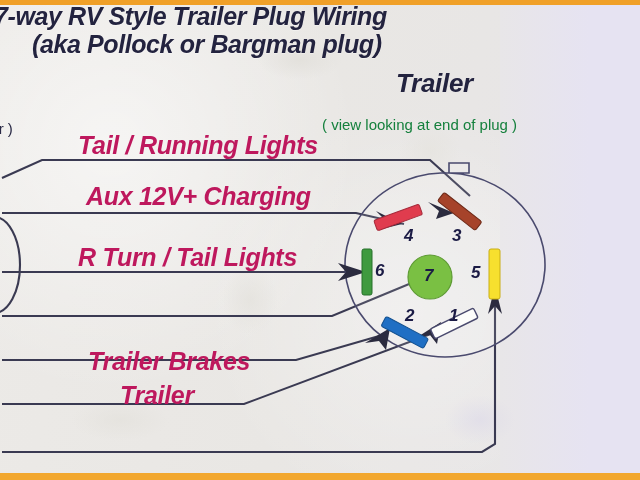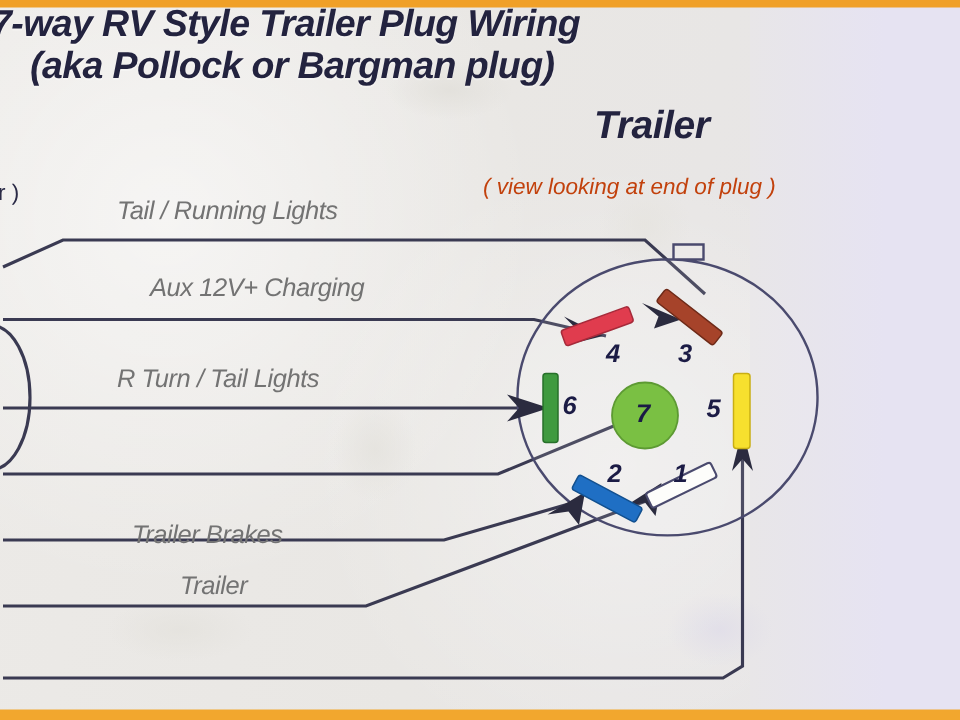--- a/index.html
+++ b/index.html
@@ -43,32 +43,32 @@
 
   .txt{position:absolute;color:#20204a;white-space:nowrap;}
 
   .title-line{
     font-weight:bold;font-style:italic;letter-spacing:-.4px;
     color:#23233f;
     text-shadow:0 1px 0 rgba(255,255,255,.35);
     font-size:25px;
   }
   #title1{left:-6px;top:2px;}
-  #title2{left:20px;top:30px;font-style:italic;}
+  #title2{left:32px;top:30px;font-style:italic;}
 
   #trailer-head{
     left:396px;top:68px;font-size:26px;font-weight:bold;font-style:italic;color:#23233f;
     letter-spacing:-.3px;
     text-align:right;
   }
-  #trailer-sub{left:322px;top:116px;font-size:15px;color:#c2410c;font-style:italic;}
+  #trailer-sub{left:322px;top:116px;font-size:15px;color:#15803d;}
   #connector-note{left:-38px;top:120px;font-size:15px;color:#2a2a46;}
 
   .wire-label{
-    font-size:17px;font-weight:normal;font-style:italic;color:#737373;
+    font-size:25px;font-weight:bold;font-style:italic;color:#be185d;
     letter-spacing:-.3px;
   }
   .pin-num{
     position:absolute;font-size:17px;font-weight:bold;font-style:italic;color:#1b1b45;
   }
 </style>
 </head>
 <body>
 
 <div id="stage">
@@ -155,18 +155,18 @@
   <span class="pin-num" style="left:449px;top:306px;">1</span>
 
   <div class="txt title-line" id="title1">7-way RV Style Trailer Plug Wiring</div>
   <div class="txt title-line" id="title2">(aka Pollock or Bargman plug)</div>
 
   <div class="txt" id="trailer-head">Trailer</div>
   <div class="txt" id="trailer-sub">( view looking at end of plug )</div>
   <div class="txt" id="connector-note">nector )</div>
 
   <div class="txt wire-label" style="left:78px;top:131px;">Tail / Running Lights</div>
-  <div class="txt wire-label" style="left:100px;top:182px;">Aux 12V+ Charging</div>
+  <div class="txt wire-label" style="left:86px;top:182px;">Aux 12V+ Charging</div>
   <div class="txt wire-label" style="left:78px;top:243px;">R Turn / Tail Lights</div>
   <div class="txt wire-label" style="left:88px;top:347px;">Trailer Brakes</div>
   <div class="txt wire-label" style="left:120px;top:381px;">Trailer</div>
 
 </div>
 
 </body></html>

